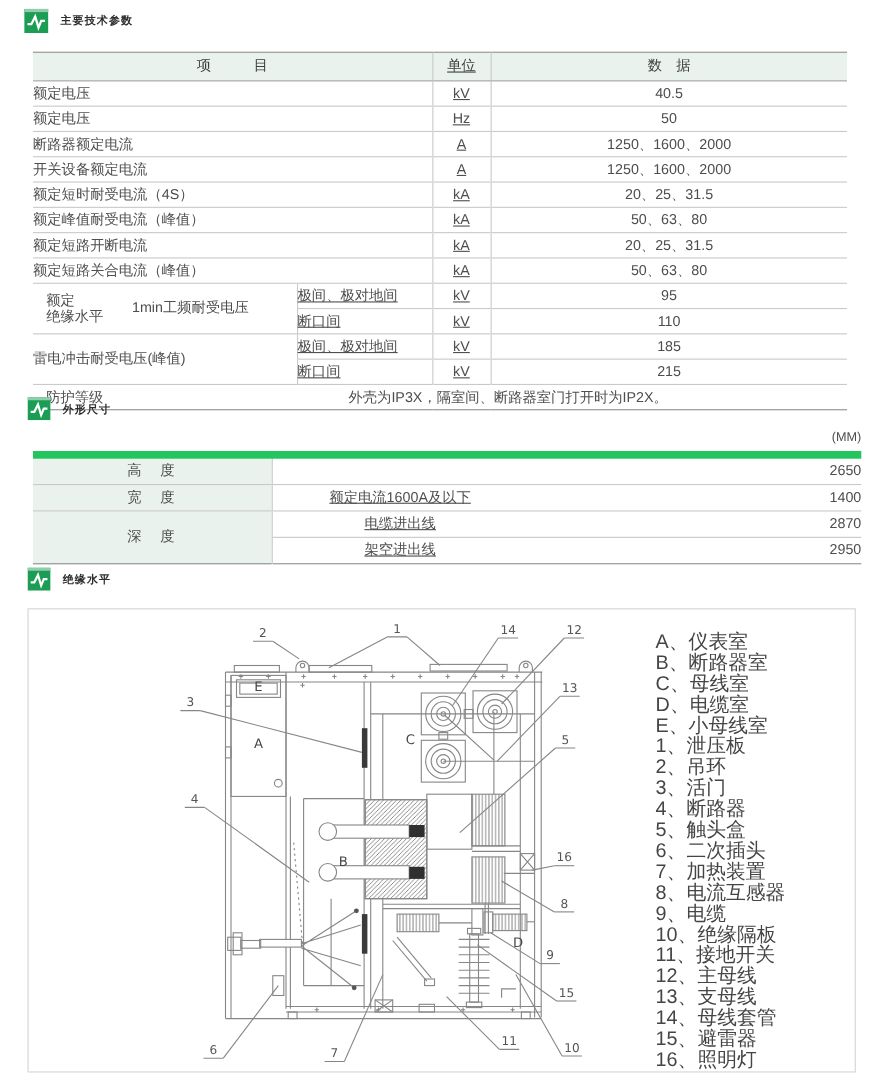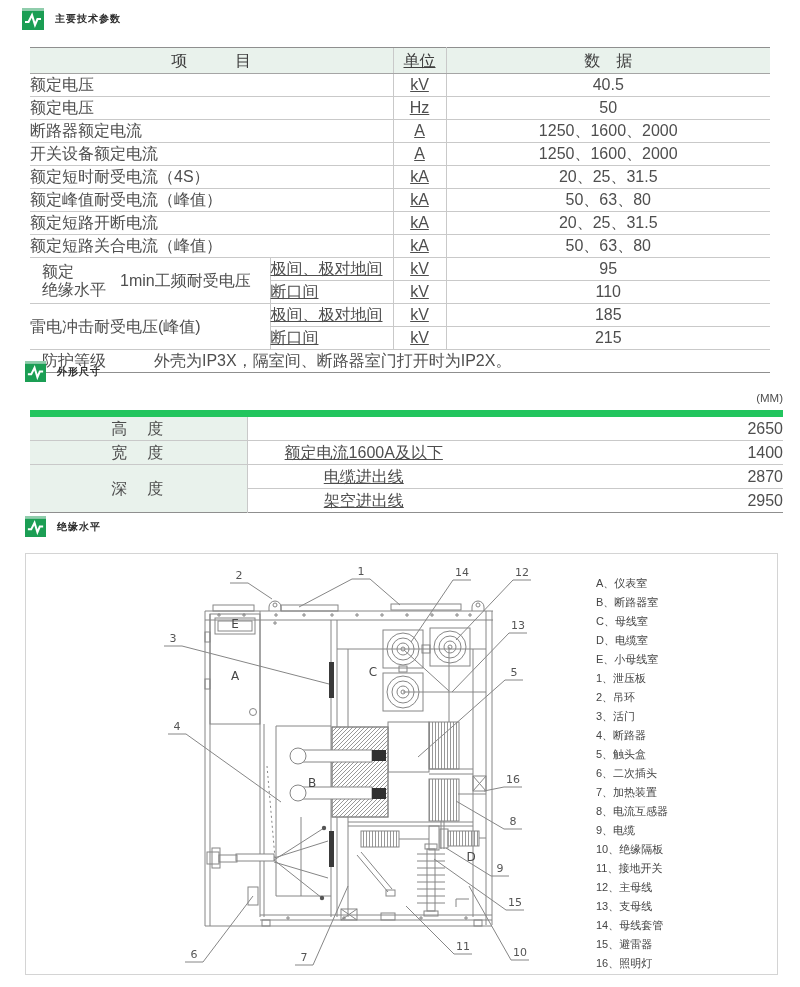--- a/index.html
+++ b/index.html
@@ -1,41 +1,41 @@
 <!DOCTYPE html>
 <html><head>
 <meta charset="utf-8">
 <style>
   html,body{margin:0;padding:0;background:#fff;}
   body{width:800px;height:987px;position:relative;font-family:"Liberation Sans","DejaVu Sans",sans-serif;color:#4e4e4e;}
   .sec{position:absolute;display:flex;align-items:center;}
   .sec-title{font-size:10px;font-weight:bold;color:#2d2d2d;margin-left:11px;letter-spacing:1px;}
-  table{position:absolute;border-collapse:collapse;table-layout:fixed;font-size:16px;color:#4e4e4e;}
+  table{position:absolute;border-collapse:collapse;table-layout:fixed;font-size:13px;color:#4e4e4e;}
   .t1{border-bottom:1px solid #8f8f8f;}
   .t1 td,.t1 th{border-top:1px solid #c9c9c9;height:22px;padding:0;font-weight:normal;line-height:1.1;}
   .t1 thead th{background:#e9f2ec;border-top:1px solid #8f8f8f;border-bottom:1px solid #a5a5a5;color:#3e3e3e;height:25px;}
   .vl{border-left:1px solid #c9c9c9;text-decoration:underline;}
   .vr{border-right:1px solid #c9c9c9;}
   .item{text-align:left;padding-left:12px;}
   .cond{text-align:left;padding-left:10px;}
   .unit,.val{text-align:center;}
   .ins-flex{display:flex;align-items:center;}
   .ins-stack{width:78px;padding-left:12px;}
   .prot-flex{display:flex;align-items:center;}
   .prot-label{width:112px;padding-left:12px;flex:none;}
-  .prot-val{flex:1;}
+  .prot-val{flex:1;text-align:center;}
   .t2{border-bottom:1px solid #8f8f8f;border-top:7px solid #22c55e;}
   .t2 td{border-top:1px solid #c9c9c9;height:23px;padding:0;line-height:1.1;}
   .t2 .lab{background:#e9f2ec;text-align:center;letter-spacing:2px;}
   .t2 .c{text-align:center;}
   .t2 .v{text-align:right;padding-left:62px;}
   .mm-note{position:absolute;font-size:11.5px;color:#4e4e4e;}
   .frame{position:absolute;border:1px solid #d4d4d4;background:#fff;}
   #legend{position:absolute;}
-  .legend-item{font-size:11px;color:#454545;height:19px;line-height:19px;white-space:nowrap;}
+  .legend-item{font-size:18px;color:#454545;height:19px;line-height:19px;white-space:nowrap;}
   svg text.co{font-size:11px;fill:#555;font-family:"DejaVu Sans",sans-serif;}
   svg text.lt{font-size:12px;fill:#474747;font-family:"DejaVu Sans",sans-serif;}
 </style>
 </head>
 <body>
 
 <div class="sec" style="left:22px;top:8px">
   <svg width="22" height="22" viewBox="0 0 22 22">
     <rect width="22" height="22" fill="#1b9e54"></rect>
     <rect width="22" height="3" fill="#90cdac"></rect>

